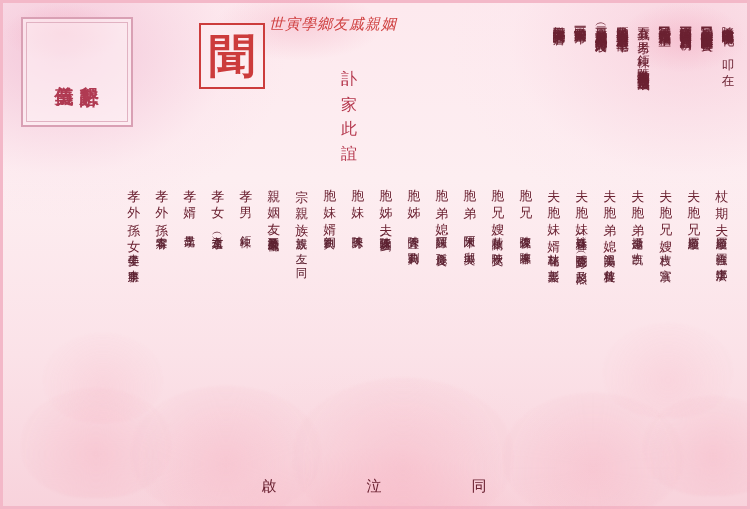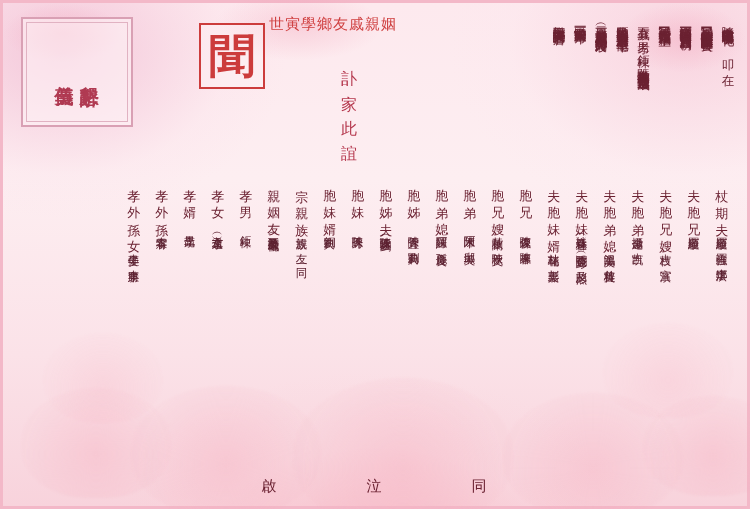--- a/index.html
+++ b/index.html
@@ -55,21 +55,21 @@
   
   #seal{
     position:absolute;left:196px;top:20px;width:62px;height:62px;
     border:2px solid #cc3c3c;color:#cc3c3c;
     display:flex;align-items:center;justify-content:center;
     font-size:46px;line-height:1;font-weight:bold;
     background:rgba(255,250,250,0.25);
   }
   #seal-top{
     position:absolute;left:266px;top:12px;
-    font-size:15px;color:#cf4040;letter-spacing:1px;white-space:nowrap;
+    font-size:15px;color:#cf4040;letter-spacing:1px;white-space:nowrap;font-style:italic;
   }
   #yi-col{
     position:absolute;left:330px;top:54px;
     writing-mode:vertical-rl;text-orientation:upright;
     font-size:16px;line-height:2.0;color:#b4364c;letter-spacing:3px;
   }
 
   
   #main-text{
     position:absolute;right:10px;top:14px;

